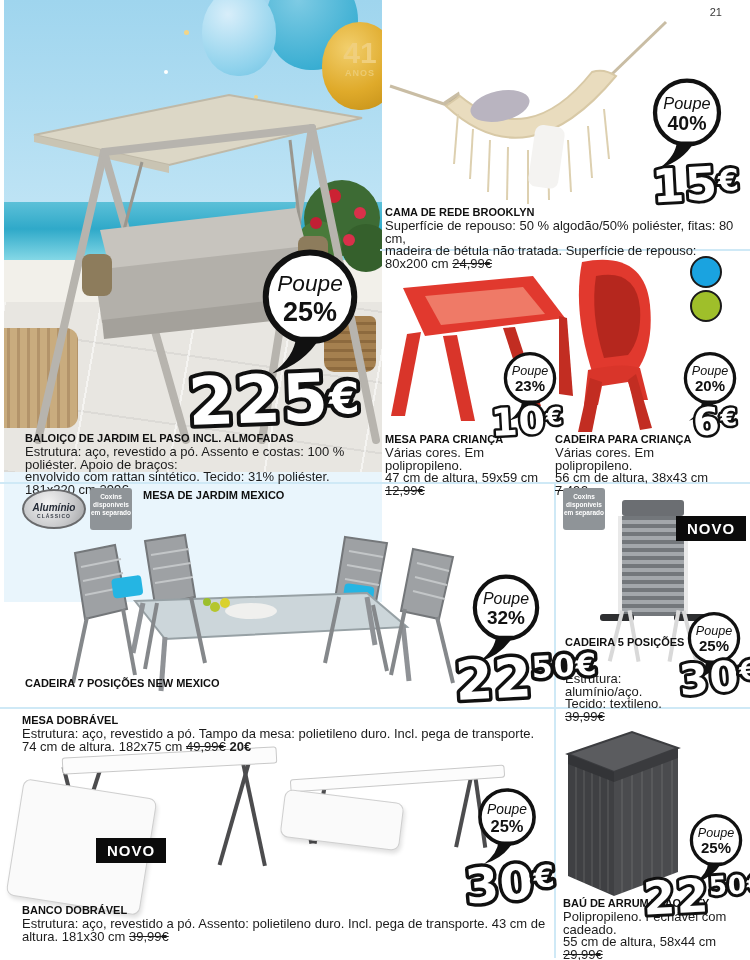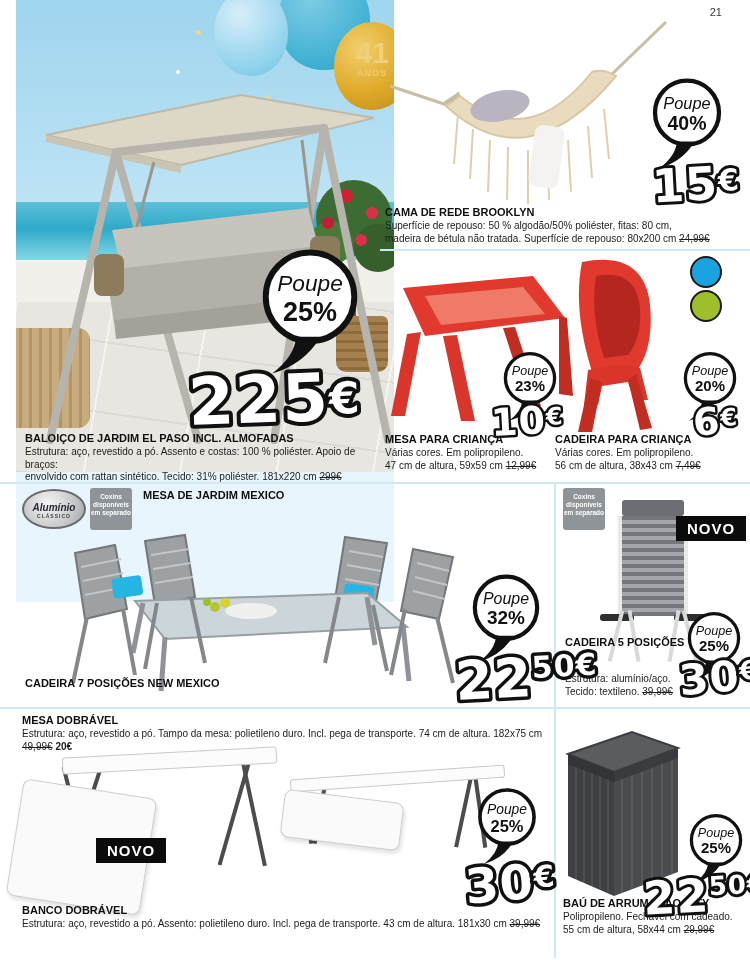--- a/index.html
+++ b/index.html
@@ -1,21 +1,21 @@
 <!DOCTYPE html>
 <html><head>
 <meta charset="utf-8">
 <style>
   * { margin:0; padding:0; box-sizing:border-box; }
   body { font-family:"Liberation Sans", sans-serif; background:#fff; }
   .page { position:relative; width:750px; height:960px; background:#ffffff; overflow:hidden; }
 
   .abs { position:absolute; }
   .title { font-weight:bold; font-size:11px; color:#101010; z-index:30; line-height:13px;}
-  .desc { font-size:10px; color:#1c1c1c; line-height:12.5px; z-index:30; }
+  .desc { font-size:13px; color:#1c1c1c; line-height:12.5px; z-index:30; }
   .old { text-decoration:line-through; font-weight:normal; }
   .newp { font-weight:bold; }
 
   
   .divh, .divv { background:#cfe9f6; position:absolute; z-index:15; }
   .divh { height:2px; }
   .divv { width:2px; }
 
   
   .watermark { position:absolute; left:92px; top:460px; font-size:38px; font-weight:bold;
@@ -42,21 +42,21 @@
 
   .oval-badge { position:absolute; width:64px; height:40px; border-radius:50%;
     background:radial-gradient(circle at 40% 35%, #f4f4f4, #c7c8ca 60%, #9fa0a2);
     border:2px solid #6a6b6d; z-index:35; text-align:center; }
   .oval-badge .t1 { font-size:10px; font-weight:bold; font-style:italic; color:#232a36; margin-top:11px; }
   .oval-badge .t2 { font-size:5px; font-weight:bold; color:#3a3f49; letter-spacing:1px; }
 
   .page-num { position:absolute; top:6px; right:28px; font-size:11px; color:#3a3a3a; z-index:30; }
 
   
-  .photo-swing { position:absolute; left:16px; top:0; width:378px; height:602px; overflow:hidden; z-index:1; }
+  .photo-swing { position:absolute; left:4px; top:0; width:378px; height:602px; overflow:hidden; z-index:1; }
   .sky { position:absolute; inset:0; background:linear-gradient(#9fd5ee, #c8e8f7 45%, #e9f5fc 70%); }
   .sea { position:absolute; left:0; top:202px; width:100%; height:60px;
     background:linear-gradient(#5cc0d8, #2fa9c9 45%, #8adbe8); }
   .beach { position:absolute; left:0; top:260px; width:100%; height:44px; background:#f2f0ea; }
   .floor { position:absolute; left:0; top:302px; width:100%; height:170px; background:#e8e6e1;
     background-image:
       repeating-linear-gradient(100deg, rgba(255,255,255,.55) 0 2px, transparent 2px 95px),
       repeating-linear-gradient(8deg, rgba(0,0,0,.05) 0 2px, transparent 2px 70px); }
   .balloon { position:absolute; border-radius:50% 50% 48% 48%; }
   .balloon-gold { left:318px; top:22px; width:76px; height:88px;

